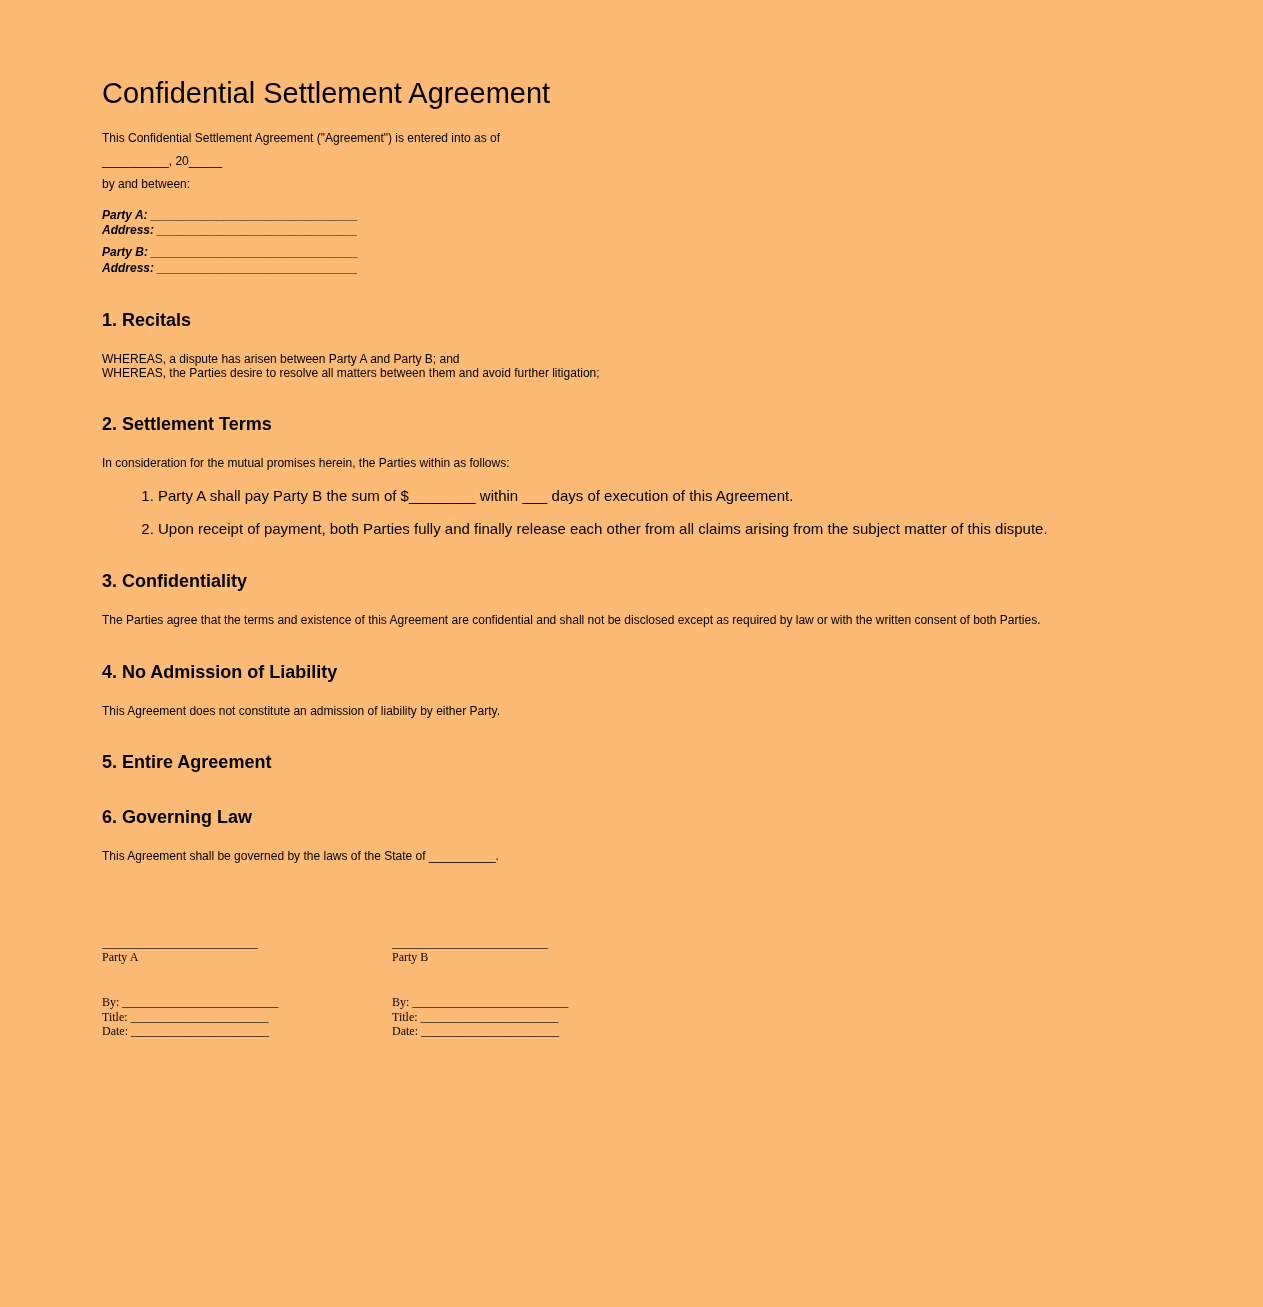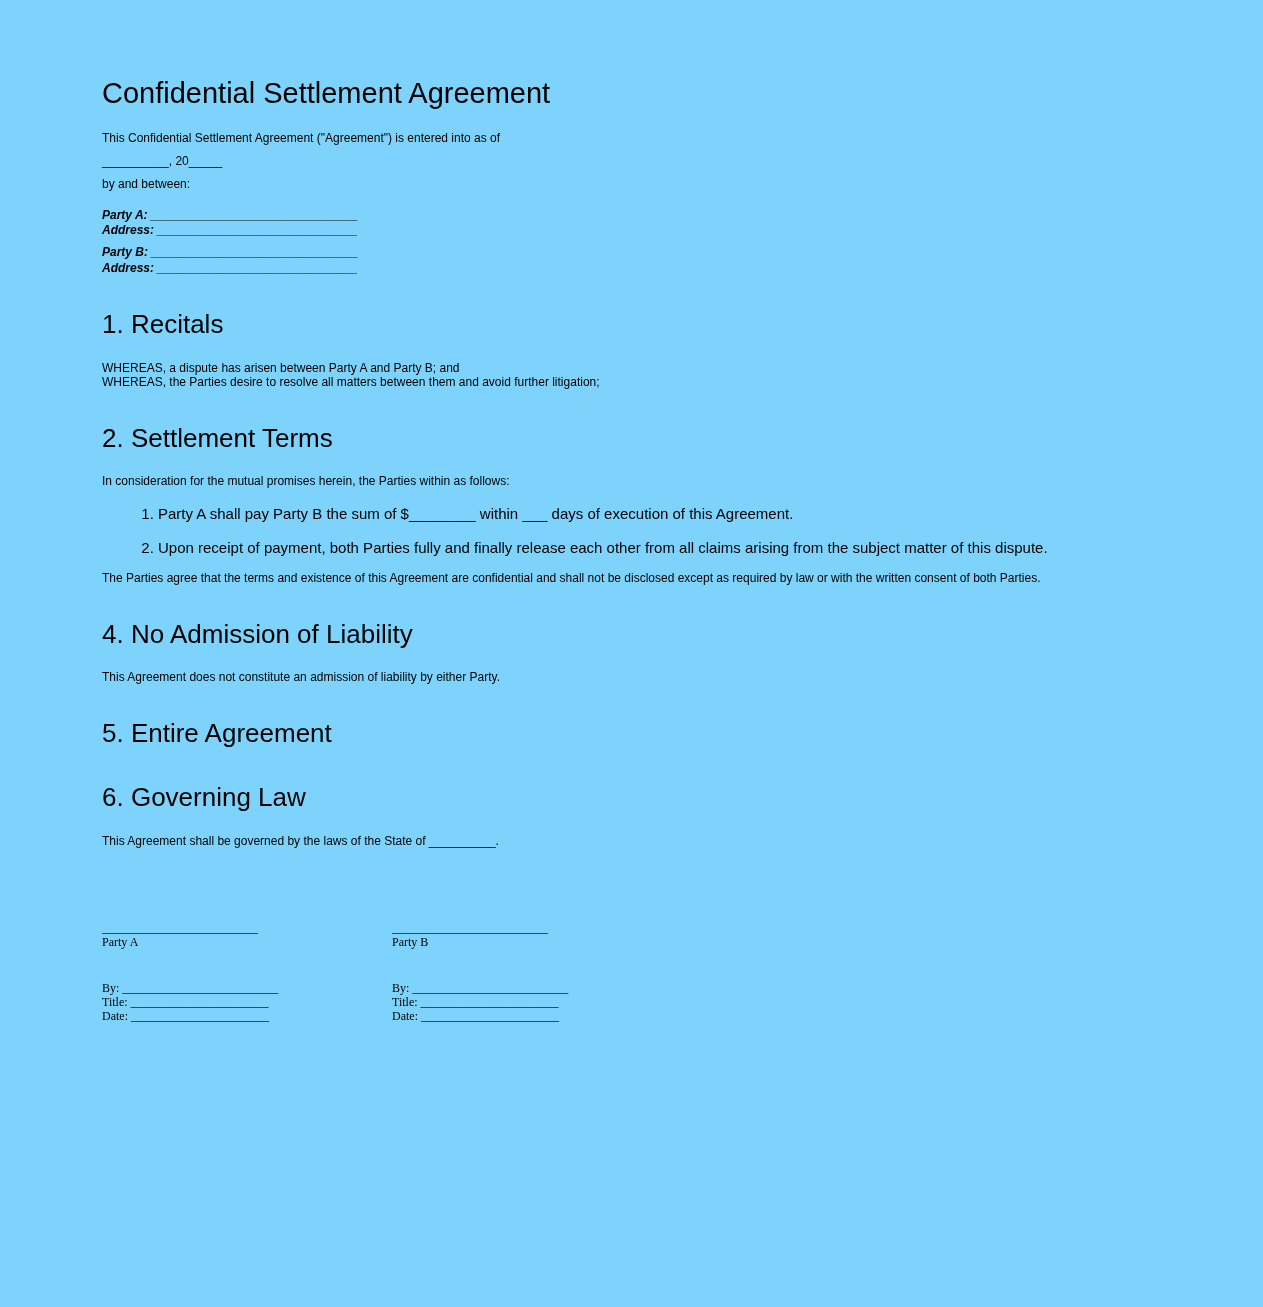--- a/index.html
+++ b/index.html
@@ -8,32 +8,32 @@
     background: #ffffff;
     color: #000000;
     font-family: "Liberation Sans", "DejaVu Sans", sans-serif;
   }
   .page {
     position: relative;
     width: 1263px;
     height: 1307px;
     box-sizing: border-box;
     padding: 77px 116px 40px 102px;
-    background: #7dd3fc;
+    background: #fdba74;
     overflow: hidden;
   }
   h1 {
     font-size: 29px;
     font-weight: 400;
     line-height: 1.15;
     margin: 0 0 22px 0;
   }
   h2 {
-    font-size: 26px;
-    font-weight: 400;
+    font-size: 18px;
+    font-weight: 700;
     line-height: 1.15;
     margin: 34px 0 22px 0;
   }
   p {
     font-size: 12px;
     line-height: 1.15;
     margin: 9px 0;
   }
   .parties { margin-top: 16px; font-style: italic; }
   .parties p {
@@ -78,20 +78,21 @@
   <h2>1. Recitals</h2>
   <p><span>WHEREAS, a dispute has arisen between Party A and Party B; and</span><br><span>WHEREAS, the Parties desire to resolve all matters between them and avoid further litigation;</span></p>
 
   <h2>2. Settlement Terms</h2>
   <p>In consideration for the mutual promises herein, the Parties within as follows:</p>
   <ol>
     <li>Party A shall pay Party B the sum of $________ within ___ days of execution of this Agreement.</li>
     <li>Upon receipt of payment, both Parties fully and finally release each other from all claims arising from the subject matter of this dispute.</li>
   </ol>
 
+  <h2>3. Confidentiality</h2>
   <p>The Parties agree that the terms and existence of this Agreement are confidential and shall not be disclosed except as required by law or with the written consent of both Parties.</p>
 
   <h2>4. No Admission of Liability</h2>
   <p>This Agreement does not constitute an admission of liability by either Party.</p>
 
   <h2>5. Entire Agreement</h2>
 
   <h2>6. Governing Law</h2>
   <p>This Agreement shall be governed by the laws of the State of __________.</p>
 

